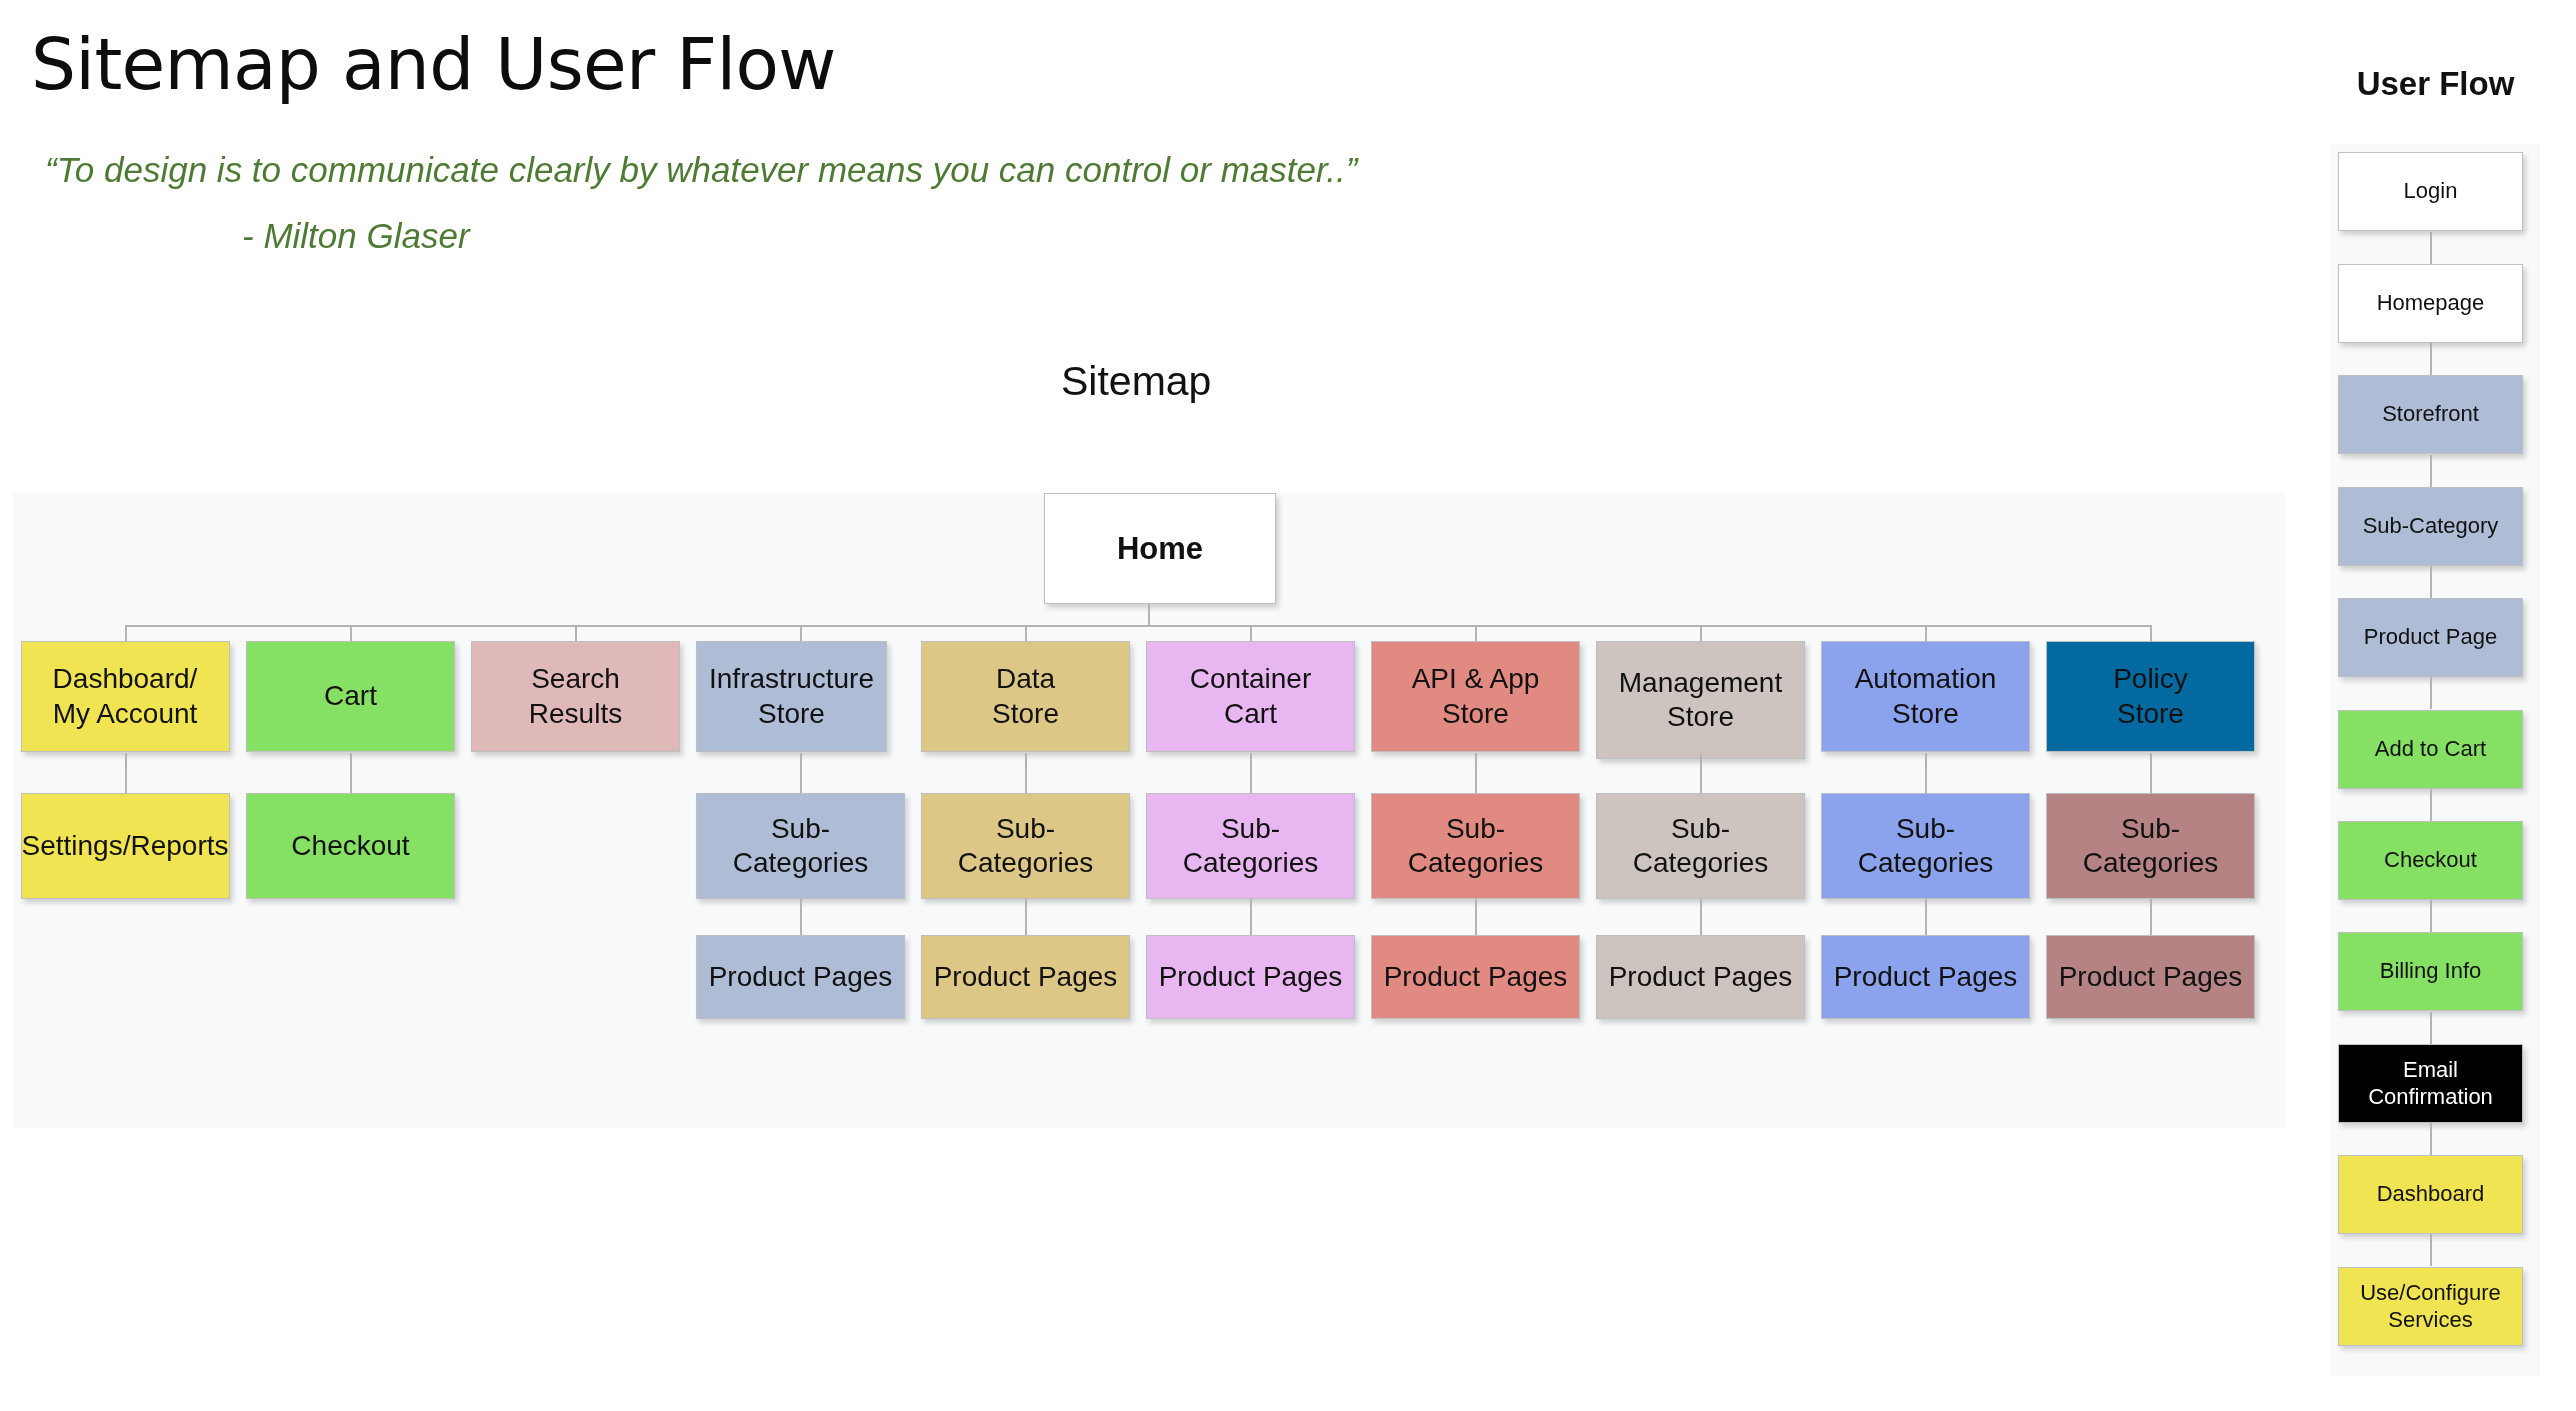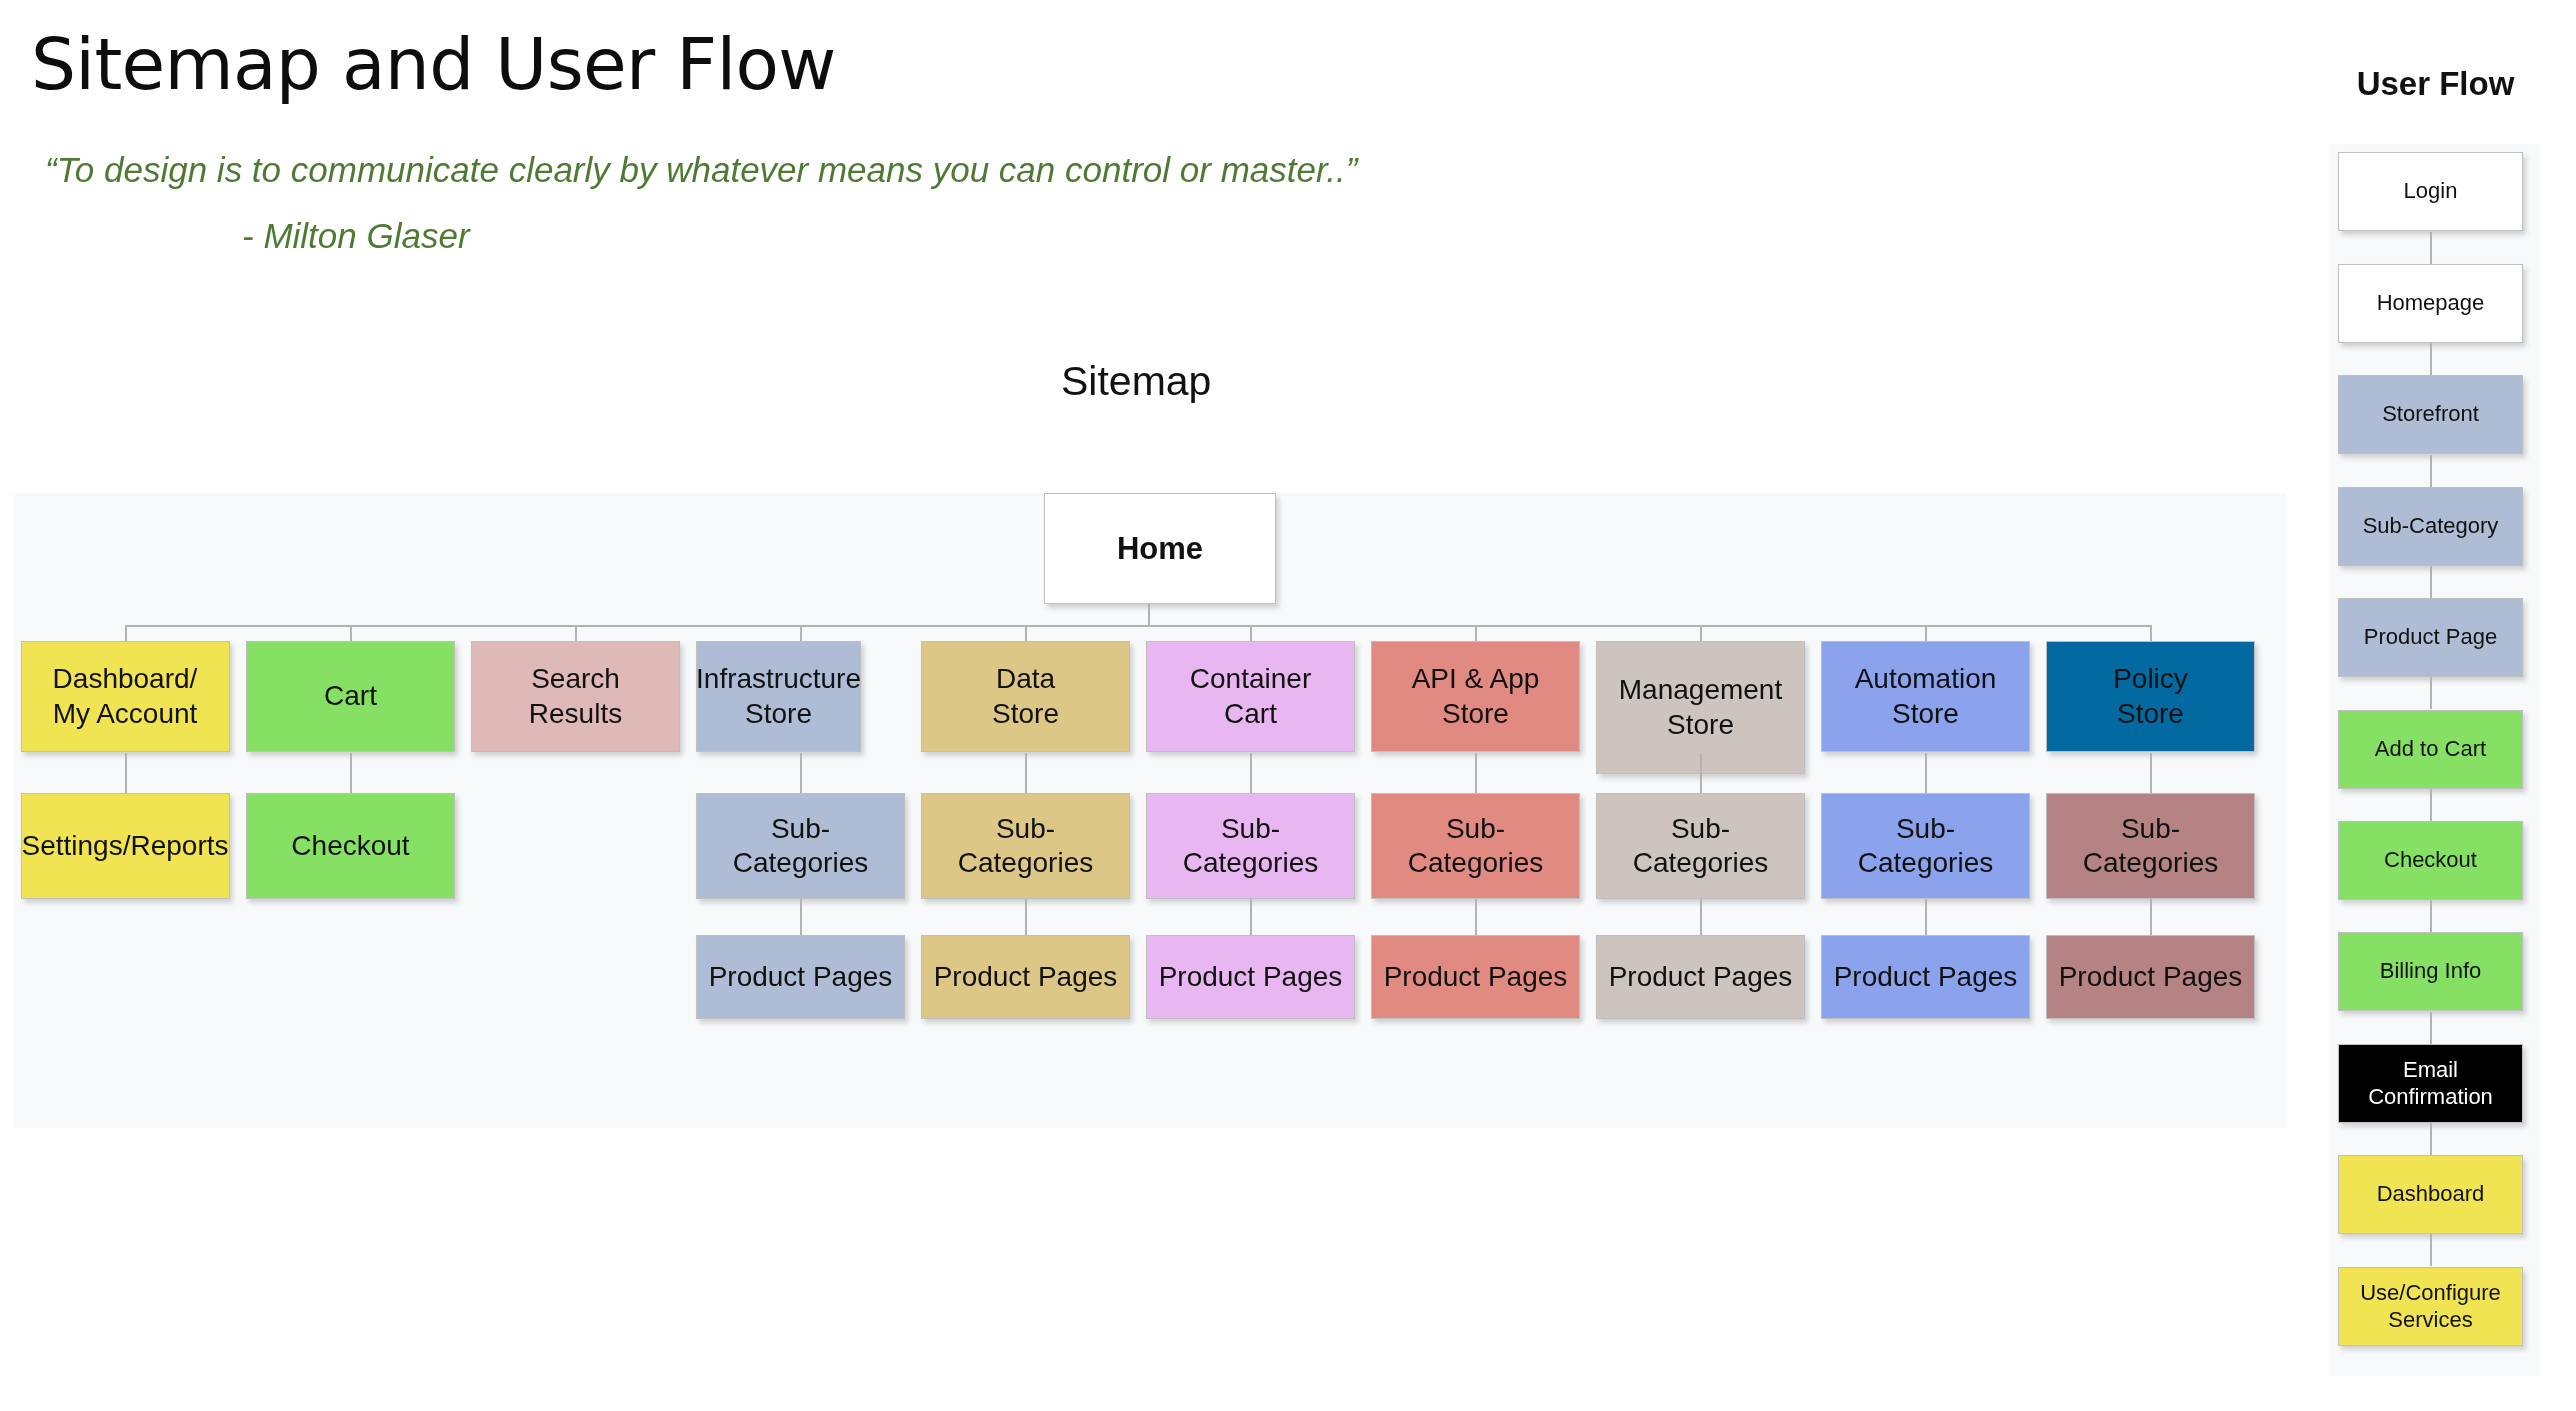--- a/index.html
+++ b/index.html
@@ -108,21 +108,21 @@
     <div class="vline" style="left: 125px; top: 753px; height: 40px;"></div>
     <div class="node" style="left: 20.5px; top: 793px; width: 209px; height: 106px; background: rgb(240, 228, 82);">Settings/Reports</div>
     <div class="vline" style="left: 350px; top: 625px; height: 16px;"></div>
     <div class="node" style="left: 246px; top: 641px; width: 209px; height: 111px; background: rgb(133, 224, 99);">Cart</div>
     <div class="vline" style="left: 350px; top: 753px; height: 40px;"></div>
     <div class="node" style="left: 246px; top: 793px; width: 209px; height: 106px; background: rgb(133, 224, 99);">Checkout</div>
     <div class="vline" style="left: 575px; top: 625px; height: 16px;"></div>
     <div class="node" style="left: 471px; top: 641px; width: 209px; height: 111px; background: rgb(223, 184, 184);">Search
 Results</div>
     <div class="vline" style="left: 800px; top: 625px; height: 16px;"></div>
-    <div class="node" style="left: 696px; top: 641px; width: 165px; height: 111px; background: rgb(174, 188, 214);">Infrastructure
+    <div class="node" style="left: 696px; top: 641px; width: 191px; height: 111px; background: rgb(174, 188, 214);">Infrastructure
 Store</div>
     <div class="vline" style="left: 800px; top: 753px; height: 40px;"></div>
     <div class="node" style="left: 696px; top: 793px; width: 209px; height: 106px; background: rgb(174, 188, 214);">Sub-
 Categories</div>
     <div class="vline" style="left: 800px; top: 899px; height: 36px;"></div>
     <div class="node" style="left: 696px; top: 935px; width: 209px; height: 84px; background: rgb(174, 188, 214);">Product Pages</div>
     <div class="vline" style="left: 1025px; top: 625px; height: 16px;"></div>
     <div class="node" style="left: 921px; top: 641px; width: 209px; height: 111px; background: rgb(220, 199, 135);">Data
 Store</div>
     <div class="vline" style="left: 1025px; top: 753px; height: 40px;"></div>
@@ -140,21 +140,21 @@
     <div class="node" style="left: 1146px; top: 935px; width: 209px; height: 84px; background: rgb(232, 182, 240);">Product Pages</div>
     <div class="vline" style="left: 1475px; top: 625px; height: 16px;"></div>
     <div class="node" style="left: 1371px; top: 641px; width: 209px; height: 111px; background: rgb(224, 138, 130);">API &amp; App
 Store</div>
     <div class="vline" style="left: 1475px; top: 753px; height: 40px;"></div>
     <div class="node" style="left: 1371px; top: 793px; width: 209px; height: 106px; background: rgb(224, 138, 130);">Sub-
 Categories</div>
     <div class="vline" style="left: 1475px; top: 899px; height: 36px;"></div>
     <div class="node" style="left: 1371px; top: 935px; width: 209px; height: 84px; background: rgb(224, 138, 130);">Product Pages</div>
     <div class="vline" style="left: 1700px; top: 625px; height: 16px;"></div>
-    <div class="node" style="left: 1596px; top: 641px; width: 209px; height: 133px; background: rgb(205, 196, 191);">Management
+    <div class="node" style="left: 1596px; top: 641px; width: 209px; height: 118px; background: rgb(205, 196, 191);">Management
 Store</div>
     <div class="vline" style="left: 1700px; top: 753px; height: 40px;"></div>
     <div class="node" style="left: 1596px; top: 793px; width: 209px; height: 106px; background: rgb(205, 196, 191);">Sub-
 Categories</div>
     <div class="vline" style="left: 1700px; top: 899px; height: 36px;"></div>
     <div class="node" style="left: 1596px; top: 935px; width: 209px; height: 84px; background: rgb(205, 196, 191);">Product Pages</div>
     <div class="vline" style="left: 1925px; top: 625px; height: 16px;"></div>
     <div class="node" style="left: 1821px; top: 641px; width: 209px; height: 111px; background: rgb(139, 162, 236);">Automation
 Store</div>
     <div class="vline" style="left: 1925px; top: 753px; height: 40px;"></div>

